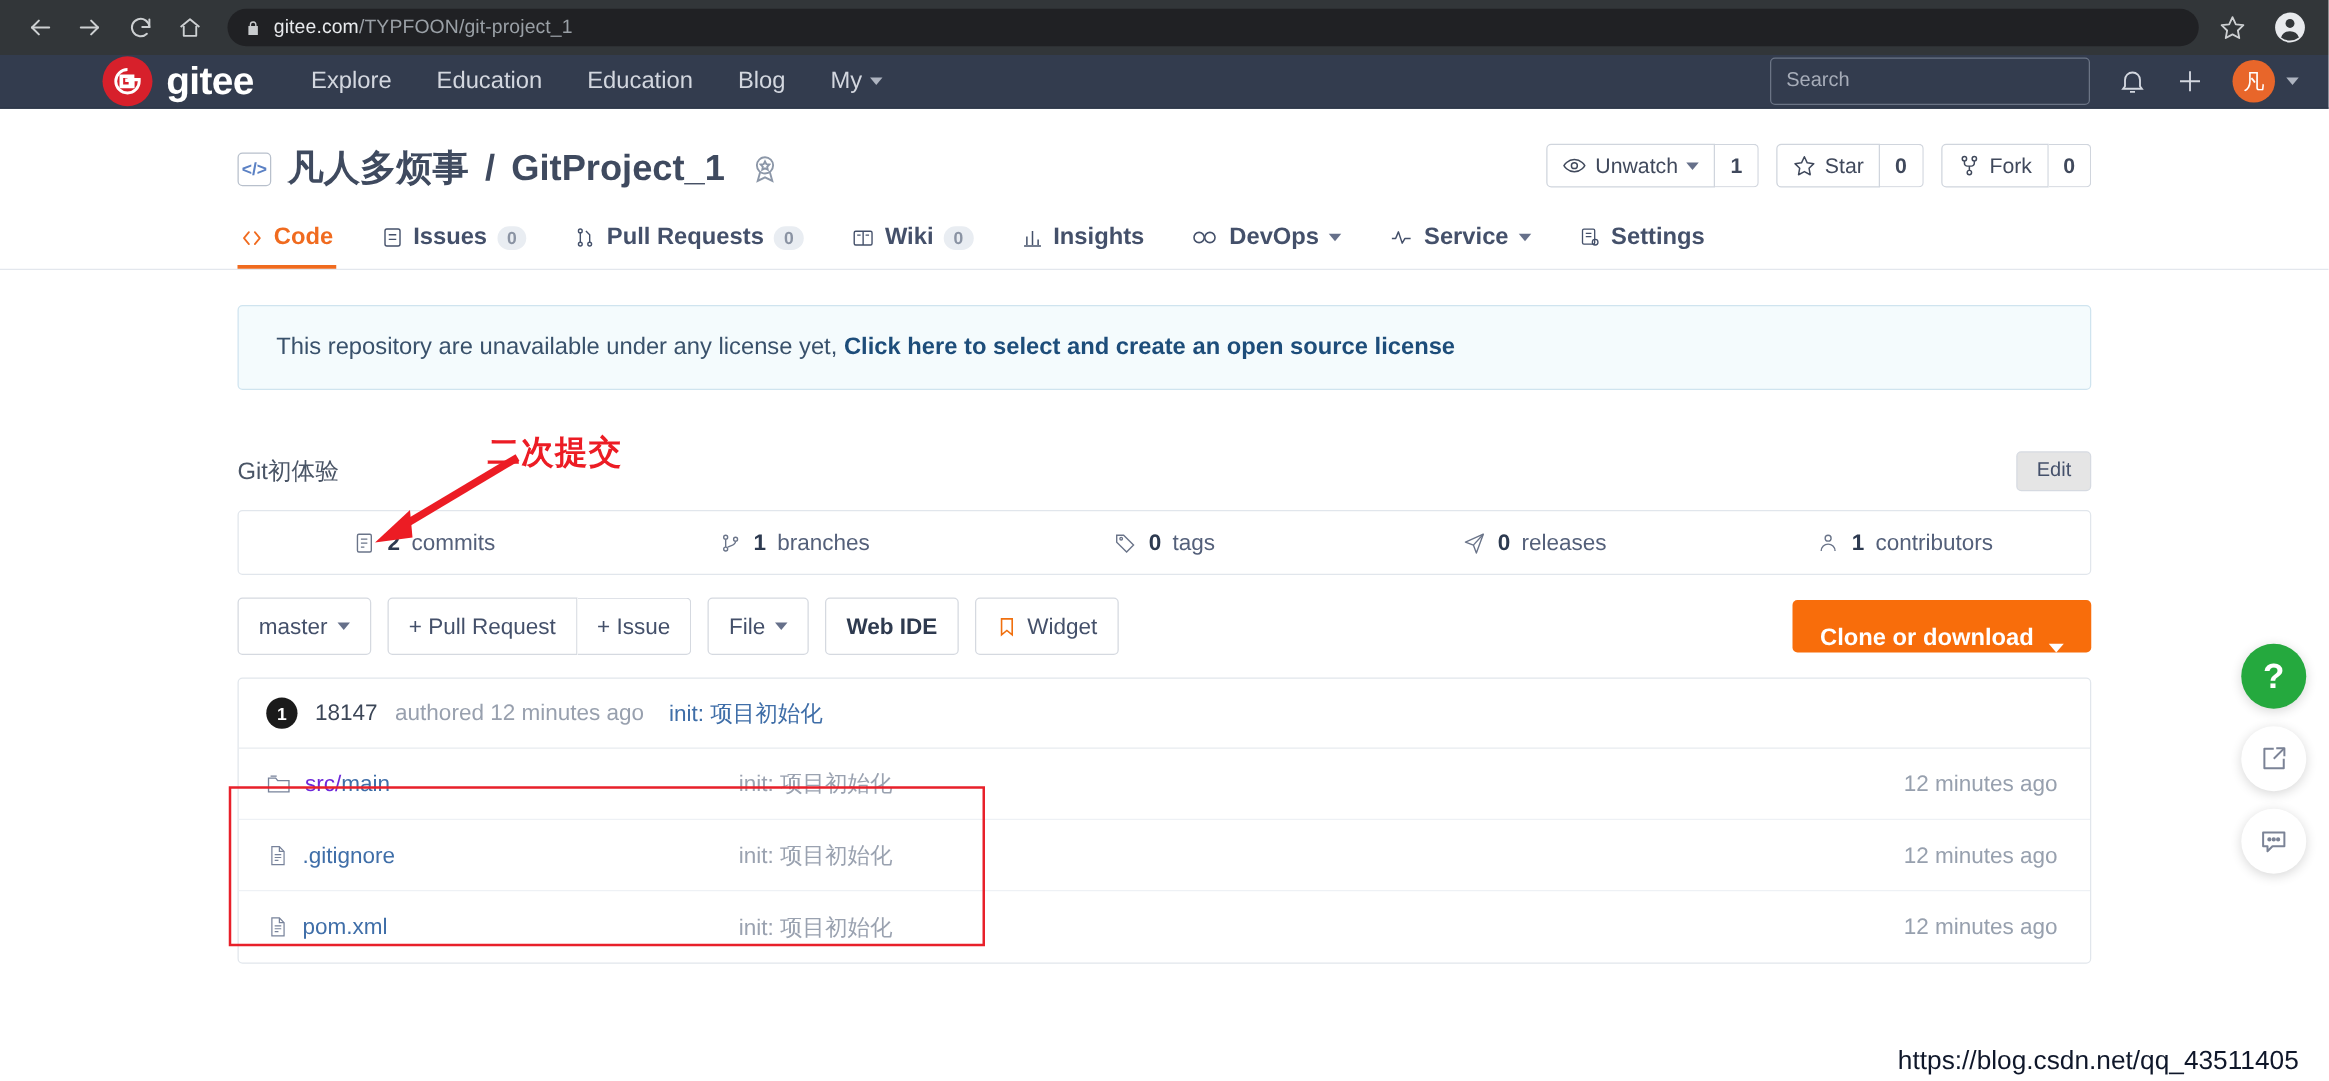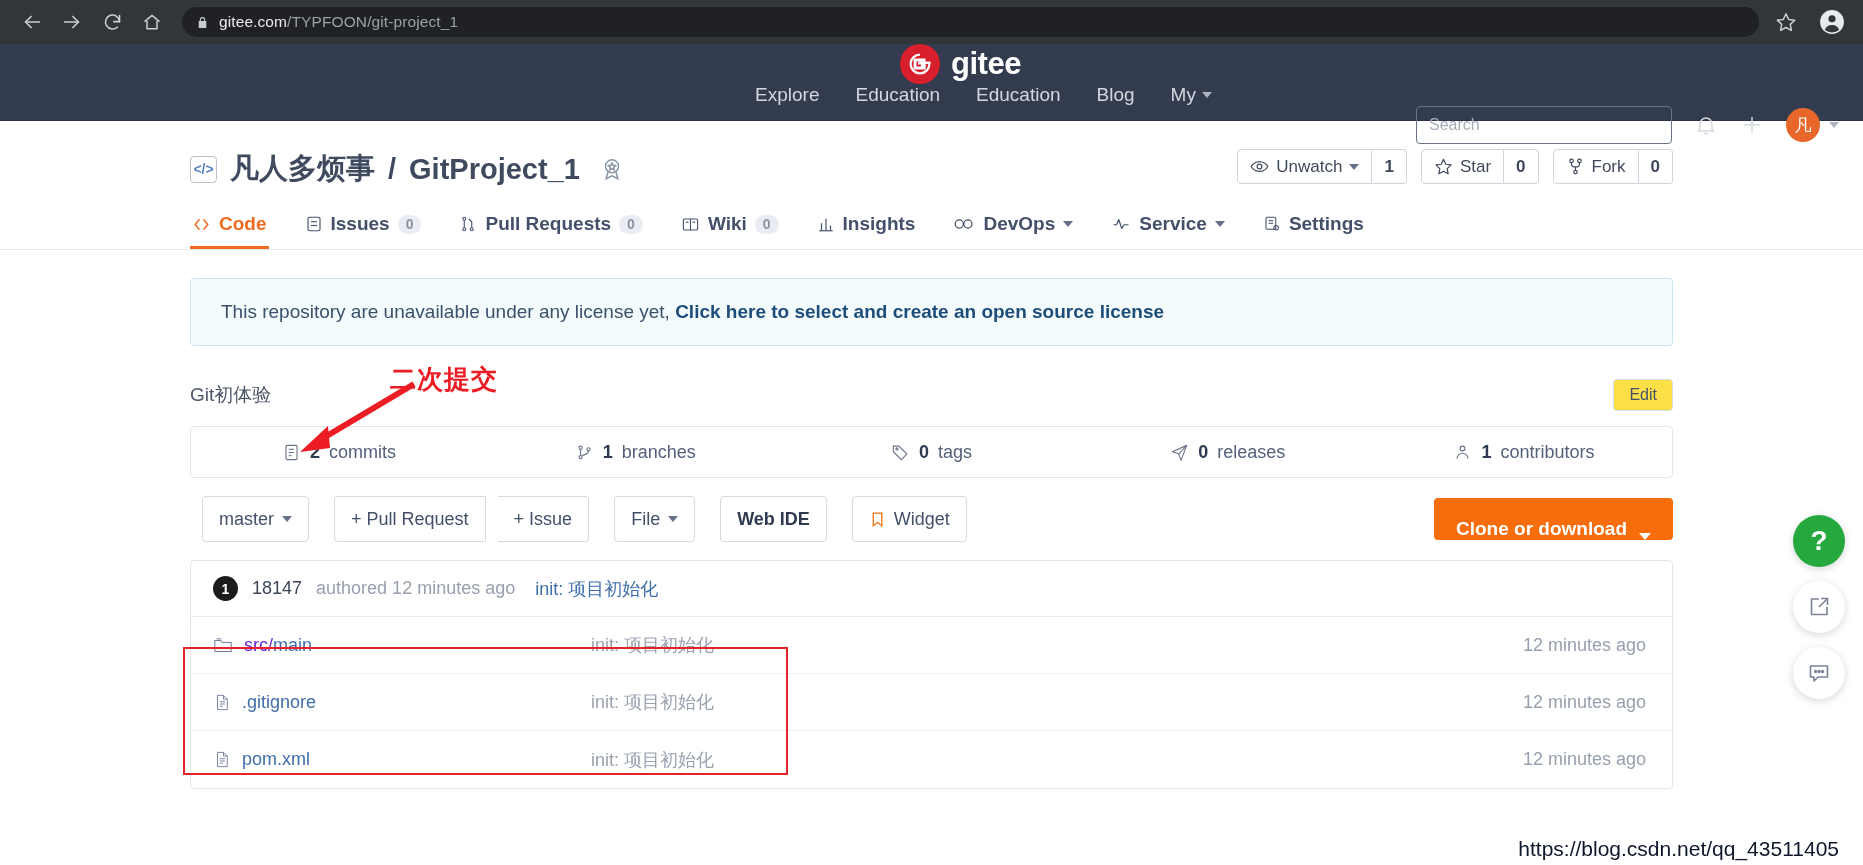--- a/index.html
+++ b/index.html
@@ -34,25 +34,24 @@
   .omnibox .url b { color: #e8eaed; font-weight: 400; }
   .star-btn, .profile-btn {
     width: 34px; height: 34px; flex: none;
     display: flex; align-items: center; justify-content: center;
     color: #cdd0d2;
   }
   .profile-btn { margin-left: 8px; }
 
   
   .gitee-header {
-    height: 77px; background: #333c4e;
+    height: 43px; background: #333c4e;
     display: flex; align-items: center;
     padding: 0 24px 0 82px;
     border-bottom: 1px solid #2b3446;
-    flex-direction: column;
   }
   .logo-wrap { display: flex; align-items: center; gap: 11px; flex: none; }
   .logo-mark {
     width: 40px; height: 40px; border-radius: 50%; background: #d7202b;
     display: flex; align-items: center; justify-content: center;
   }
   .logo-text {
     font-size: 31px; font-weight: bold; color: #fff; letter-spacing: -.5px;
   }
   .top-nav { display: flex; align-items: center; gap: 36px; margin-left: 46px; }
@@ -127,44 +126,44 @@
 
   
   .content { padding: 0 190px; position: relative; }
   .license-note {
     margin-top: 28px; border: 1px solid #cfe4ef; background: #f4fbfd;
     border-radius: 4px; padding: 22px 30px; font-size: 19px; color: #39516b;
   }
   .license-note b { color: #1d4d7a; }
 
   .desc-row {
-    display: flex; align-items: center; margin-top: 32px; height: 34px;
+    display: flex; align-items: center; margin-top: 48px; height: 34px;
   }
   .desc-text { font-size: 19px; color: #4a5566; }
   .edit-btn {
     margin-left: auto; border: 1px solid #d6dae1; border-radius: 4px;
-    background: #fde047; font-size: 16px; color: #44506a; padding: 6px 15px;
+    background: #e5e5e5; font-size: 16px; color: #44506a; padding: 6px 15px;
   }
 
   .stats-bar {
     margin-top: 14px; border: 1px solid #e1e6ec; border-radius: 4px;
     display: flex; height: 52px; background: #fff;
   }
   .stat {
     flex: 1; display: flex; align-items: center; justify-content: center;
     gap: 9px; font-size: 18px; color: #54607a;
   }
   .stat b { color: #2d3a50; }
   .stat .ico { color: #6a7governor; color: #6a7489; display: flex; }
 
   .toolbar { display: flex; align-items: center; gap: 13px; margin-top: 18px; }
   .tb-btn {
     border: 1px solid #d5d9e0; background: #fff; border-radius: 4px;
     height: 46px; padding: 0 16px; font-size: 18px; color: #44506a;
-    display: flex; align-items: center; gap: 8px; margin-left: 12px;
+    display: flex; align-items: center; gap: 8px;
   }
   .tb-btn.bold { font-weight: bold; color: #2e3a4f; }
   .pr-group { display: flex; }
   .pr-group .tb-btn:first-child { border-radius: 4px 0 0 4px; }
   .pr-group .tb-btn:last-child { border-radius: 0 4px 4px 0; border-left: none; }
   .clone-btn {
     margin-left: auto; background: #f86d0b; color: #fff; border: none;
     border-radius: 4px; height: 42px; padding: 0 22px;
     font-size: 19px; font-weight: bold;
     display: flex; align-items: flex-end; gap: 12px;

